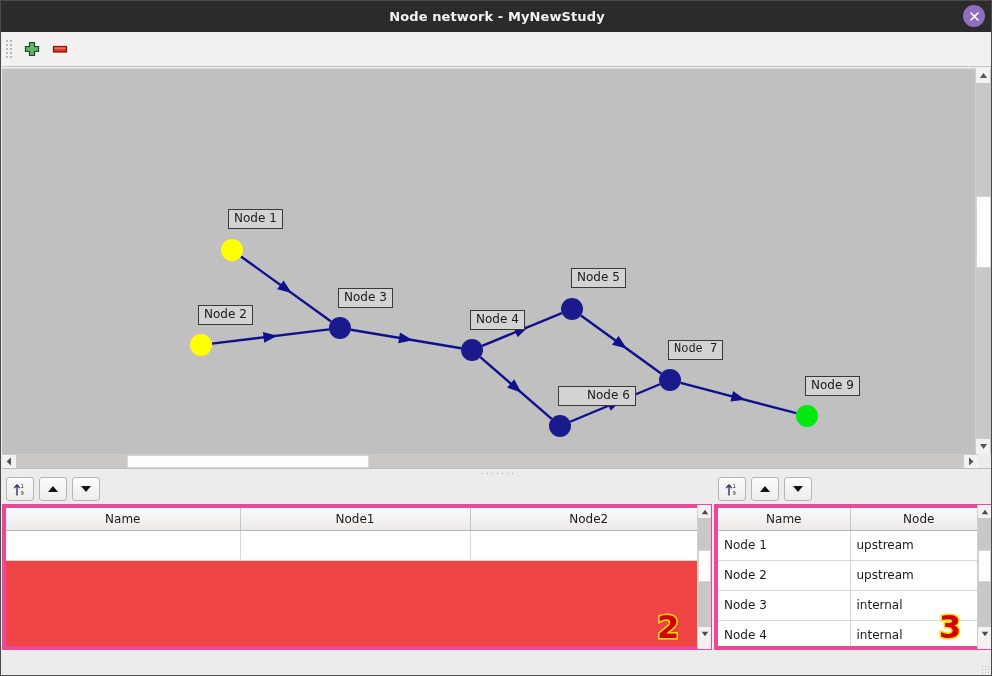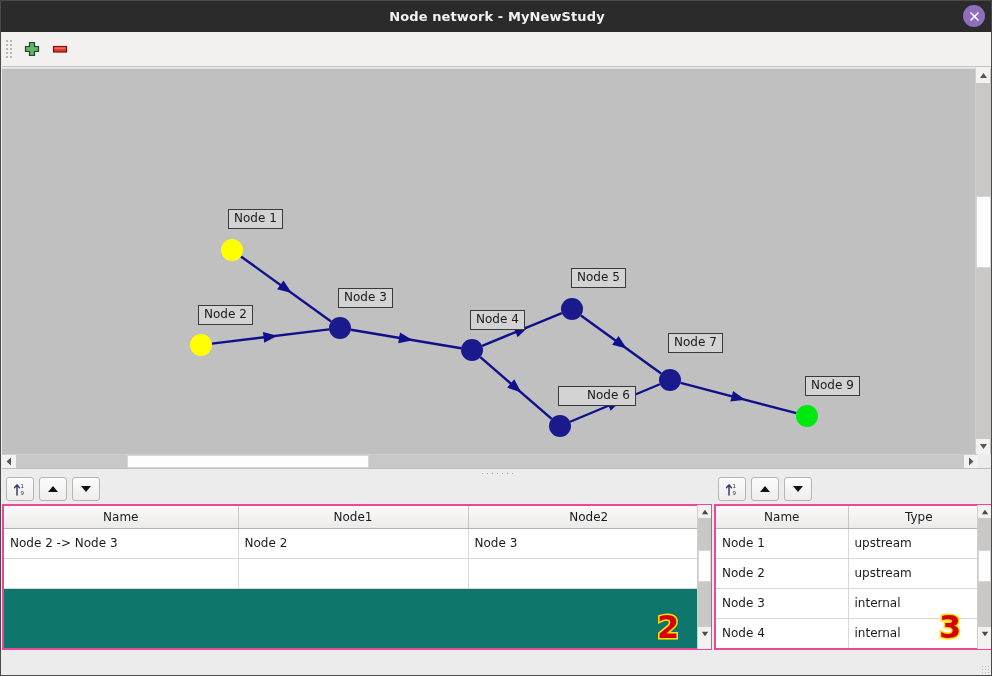--- a/index.html
+++ b/index.html
@@ -134,22 +134,22 @@
     width: 28px; height: 24px;
     background: linear-gradient(#fcfcfc, #eeedec);
     border: 1px solid #b6b5b4;
     border-radius: 3px;
     display: flex; align-items: center; justify-content: center;
     cursor: pointer;
   }
 
   .table-wrap {
     position: absolute; left: 0; top: 29px; right: 0; bottom: 26px;
-    background: #0f766e;
-    border: 2px solid #ec4899;
+    background: #ef4444;
+    border: 4px solid #ec4899;
     overflow: hidden;
   }
   table.grid { border-collapse: collapse; width: 100%; table-layout: fixed; }
   table.grid thead th {
     height: 22px;
     background: linear-gradient(#fbfbfb, #eceae9);
     border-right: 1px solid #c8c7c6;
     border-bottom: 1px solid #b5b4b3;
     font-size: 12px; font-weight: normal; color: #1b1b1b;
     text-align: center;
@@ -253,21 +253,21 @@
           <circle cx="805" cy="347" r="11" fill="#00e810"></circle>
         </g>
     </svg>
     <div id="label-layer">
         <div class="node-label" style="left: 226px; top: 140px;">Node 1</div>
         <div class="node-label" style="left: 196px; top: 236px;">Node 2</div>
         <div class="node-label" style="left: 336px; top: 219px;">Node 3</div>
         <div class="node-label" style="left: 468px; top: 241px;">Node 4</div>
         <div class="node-label" style="left: 569px; top: 199px;">Node 5</div>
         <div class="node-label" style="left: 556px; top: 317px; padding-left: 28px;">Node 6</div>
-        <div class="node-label" style="left: 666px; top: 264px;">Node 7</div>
+        <div class="node-label" style="left: 666px; top: 271px; font-family: Liberation Mono, monospace;">Node 7</div>
         <div class="node-label" style="left: 803px; top: 307px;">Node 9</div>
       </div>
 
   </div>
 
   <div class="vscroll">
     <div class="sb-arrow" style="left:0; top:0; width:15px; height:15px;">
       <svg width="9" height="7" viewBox="0 0 9 7">
           <path d="M4.5 1 L8 6 L1 6 Z" fill="#555"></path>
         </svg>
@@ -334,25 +334,20 @@
             </colgroup>
           <thead>
               <tr id="links-head">
                 <th>Name</th>
                 <th>Node1</th>
                 <th>Node2</th>
               </tr>
             </thead>
           <tbody id="links-body">
               <tr>
-                <td>Node 2 -&gt; Node 3</td>
-                <td>Node 2</td>
-                <td>Node 3</td>
-              </tr>
-              <tr>
                 <td></td>
                 <td></td>
                 <td></td>
               </tr>
             </tbody>
         </table>
       </div>
 
       <div class="panel-scroll">
         <div class="sb-arrow" style="left:0; top:0; width:13px; height:13px;">
@@ -396,21 +391,21 @@
 
       <div class="table-wrap">
         <table class="grid">
           <colgroup>
               <col style="width:132px">
               <col>
             </colgroup>
           <thead>
               <tr id="nodes-head">
                 <th>Name</th>
-                <th>Type</th>
+                <th>Node</th>
               </tr>
             </thead>
           <tbody id="nodes-body">
               <tr>
                 <td>Node 1</td>
                 <td>upstream</td>
               </tr>
               <tr>
                 <td>Node 2</td>
                 <td>upstream</td>

